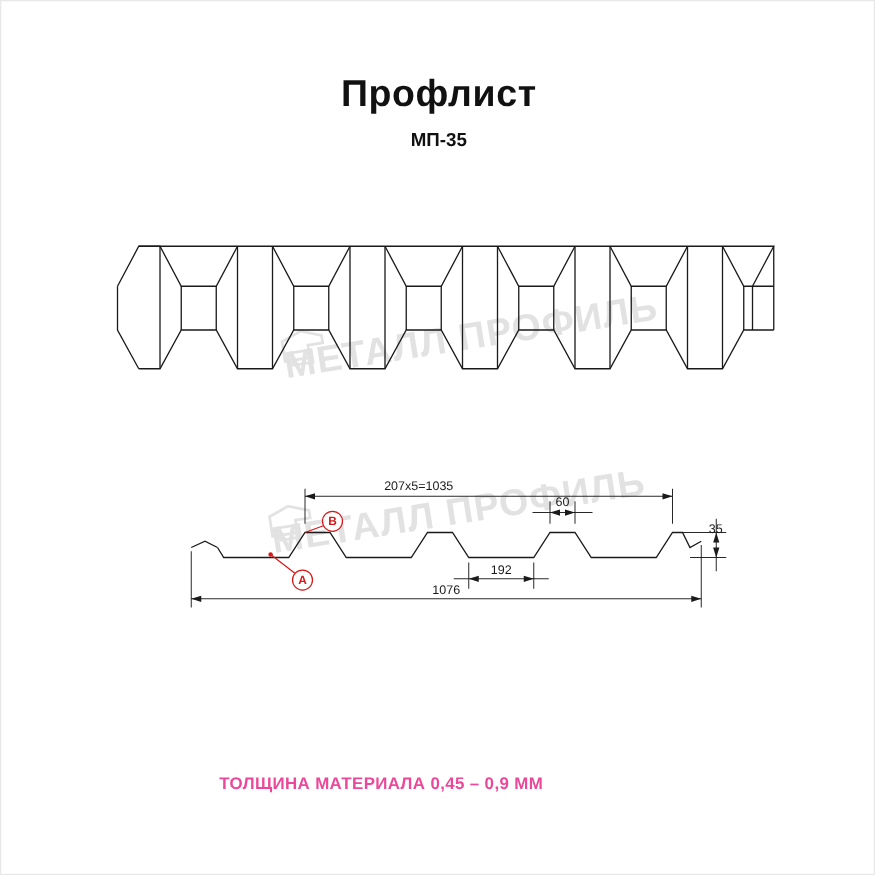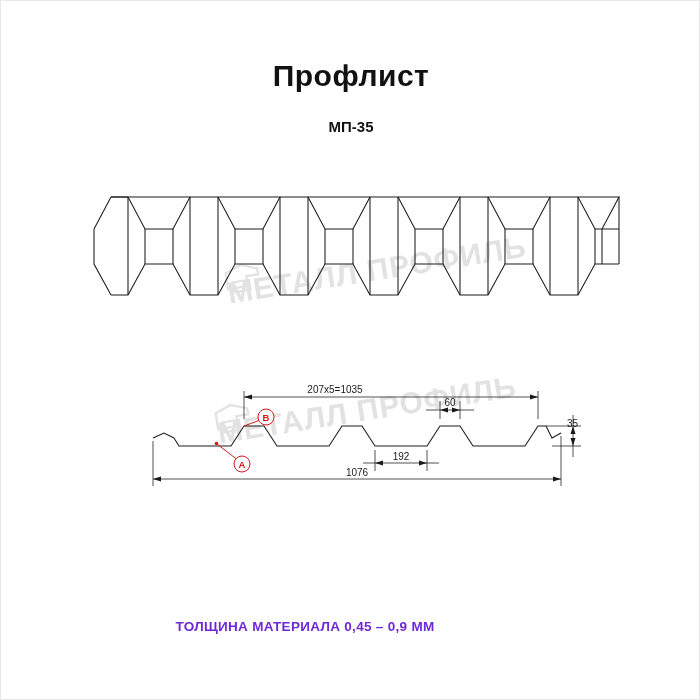--- a/index.html
+++ b/index.html
@@ -29,38 +29,38 @@
     left: 0;
     width: 700px;
     text-align: center;
     font-size: 30px;
     font-weight: bold;
     letter-spacing: 0.5px;
     color: #111111;
   }
   .subtitle {
     position: absolute;
-    top: 117px;
+    top: 103px;
     left: 0;
     width: 700px;
     text-align: center;
     font-size: 15px;
     font-weight: bold;
     color: #111111;
   }
   .footer {
     position: absolute;
     top: 618px;
     left: 0;
     width: 608px;
     text-align: center;
     font-size: 13.5px;
     font-weight: bold;
     letter-spacing: 0.3px;
-    color: #6d28d9;
+    color: #ec4899;
   }
   .fig {
     position: absolute;
     left: 0;
     top: 0;
     width: 700px;
     height: 700px;
     pointer-events: none;
   }
   .wm {

